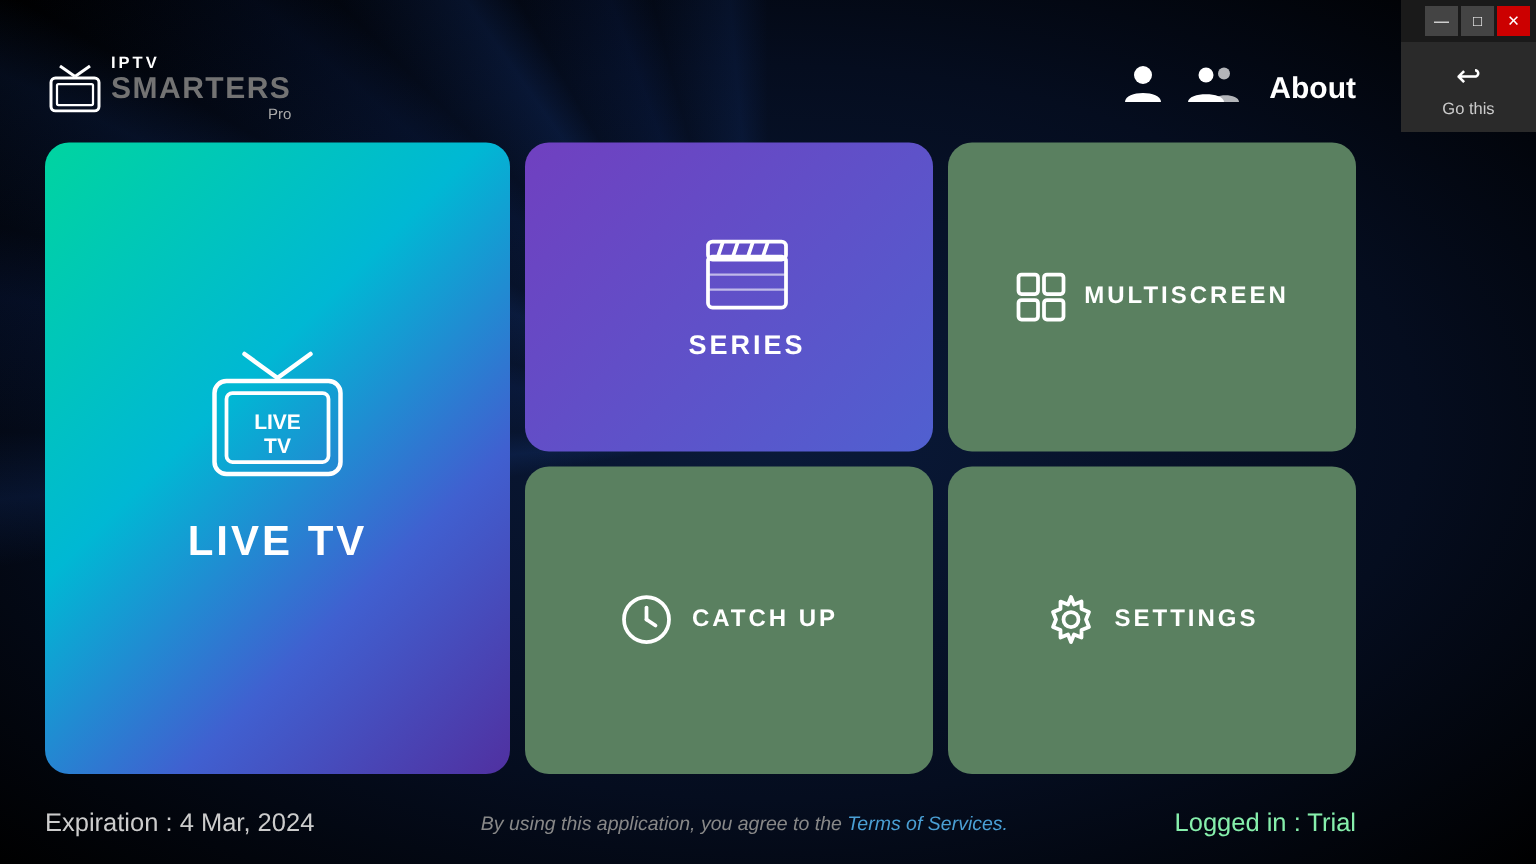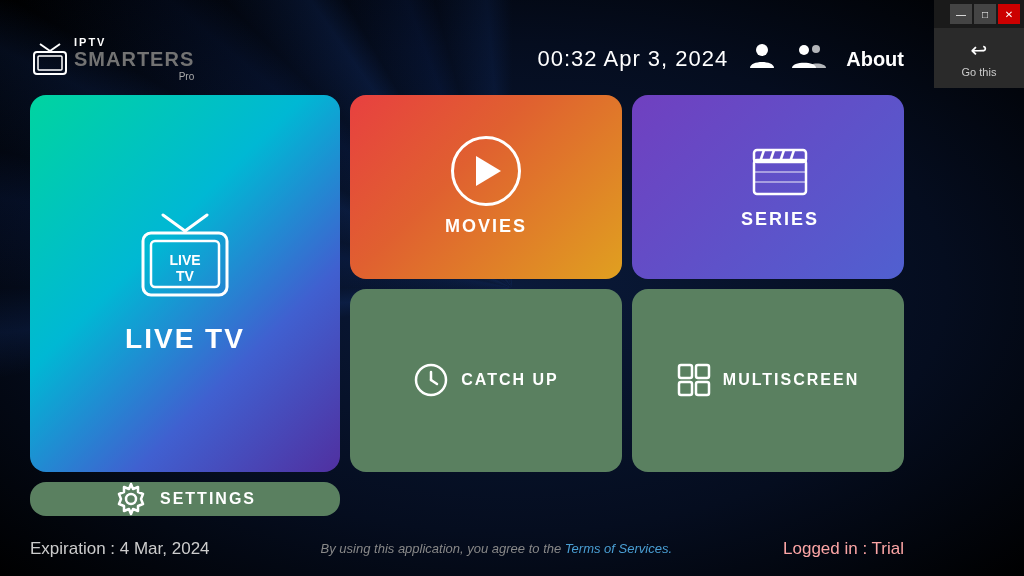--- a/index.html
+++ b/index.html
@@ -305,21 +305,21 @@
     }
 
     .terms-link {
       color: #4a9fd4;
       cursor: pointer;
       text-decoration: none;
     }
 
     .logged-in {
       font-size: 17px;
-      color: #fca5a5;
+      color: #86efac;
       font-weight: 300;
     }
 
     
     .play-circle {
       width: 70px;
       height: 70px;
       border: 3px solid #fff;
       border-radius: 50%;
       display: flex;
@@ -366,21 +366,20 @@
       </svg>
     </div>
     <div class="logo-text">
       <span class="logo-iptv">IPTV</span>
       <span class="logo-smarters">SMARTERS</span>
       <span class="logo-pro">Pro</span>
     </div>
   </div>
 
   <div class="header-right">
-    <span class="datetime">00:32   Apr 3, 2024</span>
     <div class="header-icons">
 
       <span class="header-icon">
         <svg width="32" height="32" viewBox="0 0 32 32" fill="white">
           <circle cx="16" cy="10" r="6"></circle>
           <path d="M4 28c0-8 24-8 24 0" fill="white"></path>
         </svg>
       </span>
 
       <span class="header-icon">
@@ -409,67 +408,61 @@
 
         <rect x="16" y="28" width="68" height="46" rx="4" fill="none" stroke="white" stroke-width="2.5"></rect>
 
         <text x="50" y="52" text-anchor="middle" fill="white" font-size="14" font-weight="bold" font-family="Arial">LIVE</text>
         <text x="50" y="68" text-anchor="middle" fill="white" font-size="14" font-weight="bold" font-family="Arial">TV</text>
       </svg>
     </div>
     <span class="livetv-label">LIVE TV</span>
   </div>
 
-  <div class="tile tile-movies">
-    <div class="play-circle">
-      <div class="play-triangle"></div>
-    </div>
-    <span class="tile-label">MOVIES</span>
-  </div>
 
   <div class="tile tile-series">
 
     <svg width="60" height="55" viewBox="0 0 60 55" fill="none">
       <rect x="4" y="16" width="52" height="34" rx="3" fill="none" stroke="white" stroke-width="2.5"></rect>
       <rect x="4" y="6" width="52" height="12" rx="3" fill="none" stroke="white" stroke-width="2.5"></rect>
 
       <line x1="14" y1="6" x2="10" y2="18" stroke="white" stroke-width="2.5"></line>
       <line x1="24" y1="6" x2="20" y2="18" stroke="white" stroke-width="2.5"></line>
       <line x1="34" y1="6" x2="30" y2="18" stroke="white" stroke-width="2.5"></line>
       <line x1="44" y1="6" x2="40" y2="18" stroke="white" stroke-width="2.5"></line>
 
       <line x1="4" y1="28" x2="56" y2="28" stroke="white" stroke-width="1.5" opacity="0.6"></line>
       <line x1="4" y1="38" x2="56" y2="38" stroke="white" stroke-width="1.5" opacity="0.6"></line>
     </svg>
     <span class="tile-label">SERIES</span>
-  </div>
-
-  <div class="tile tile-small">
-
-    <svg width="36" height="36" viewBox="0 0 36 36" fill="none">
-      <circle cx="18" cy="18" r="15" stroke="white" stroke-width="2.5"></circle>
-      <line x1="18" y1="10" x2="18" y2="18" stroke="white" stroke-width="2.5" stroke-linecap="round"></line>
-      <line x1="18" y1="18" x2="24" y2="22" stroke="white" stroke-width="2.5" stroke-linecap="round"></line>
-    </svg>
-    <span class="tile-small-label">CATCH UP</span>
   </div>
 
   <div class="tile tile-small">
 
     <svg width="34" height="34" viewBox="0 0 34 34" fill="none">
       <rect x="2" y="2" width="13" height="13" rx="2" fill="none" stroke="white" stroke-width="2.5"></rect>
       <rect x="19" y="2" width="13" height="13" rx="2" fill="none" stroke="white" stroke-width="2.5"></rect>
       <rect x="2" y="19" width="13" height="13" rx="2" fill="none" stroke="white" stroke-width="2.5"></rect>
       <rect x="19" y="19" width="13" height="13" rx="2" fill="none" stroke="white" stroke-width="2.5"></rect>
     </svg>
     <span class="tile-small-label">MULTISCREEN</span>
   </div>
 
   <div class="tile tile-small">
 
+    <svg width="36" height="36" viewBox="0 0 36 36" fill="none">
+      <circle cx="18" cy="18" r="15" stroke="white" stroke-width="2.5"></circle>
+      <line x1="18" y1="10" x2="18" y2="18" stroke="white" stroke-width="2.5" stroke-linecap="round"></line>
+      <line x1="18" y1="18" x2="24" y2="22" stroke="white" stroke-width="2.5" stroke-linecap="round"></line>
+    </svg>
+    <span class="tile-small-label">CATCH UP</span>
+  </div>
+
+  <div class="tile tile-small">
+
     <svg width="34" height="34" viewBox="0 0 34 34" fill="none">
       <circle cx="17" cy="17" r="5" fill="none" stroke="white" stroke-width="2.5"></circle>
       <path d="M17 2 L19 7 L24 5 L24 10 L29 12 L27 17 L29 22 L24 24 L24 29 L19 27 L17 32 L15 27 L10 29 L10 24 L5 22 L7 17 L5 12 L10 10 L10 5 L15 7 Z" fill="none" stroke="white" stroke-width="2.5" stroke-linejoin="round"></path>
     </svg>
     <span class="tile-small-label">SETTINGS</span>
   </div>
 
 </div>
 
 <div class="footer">

